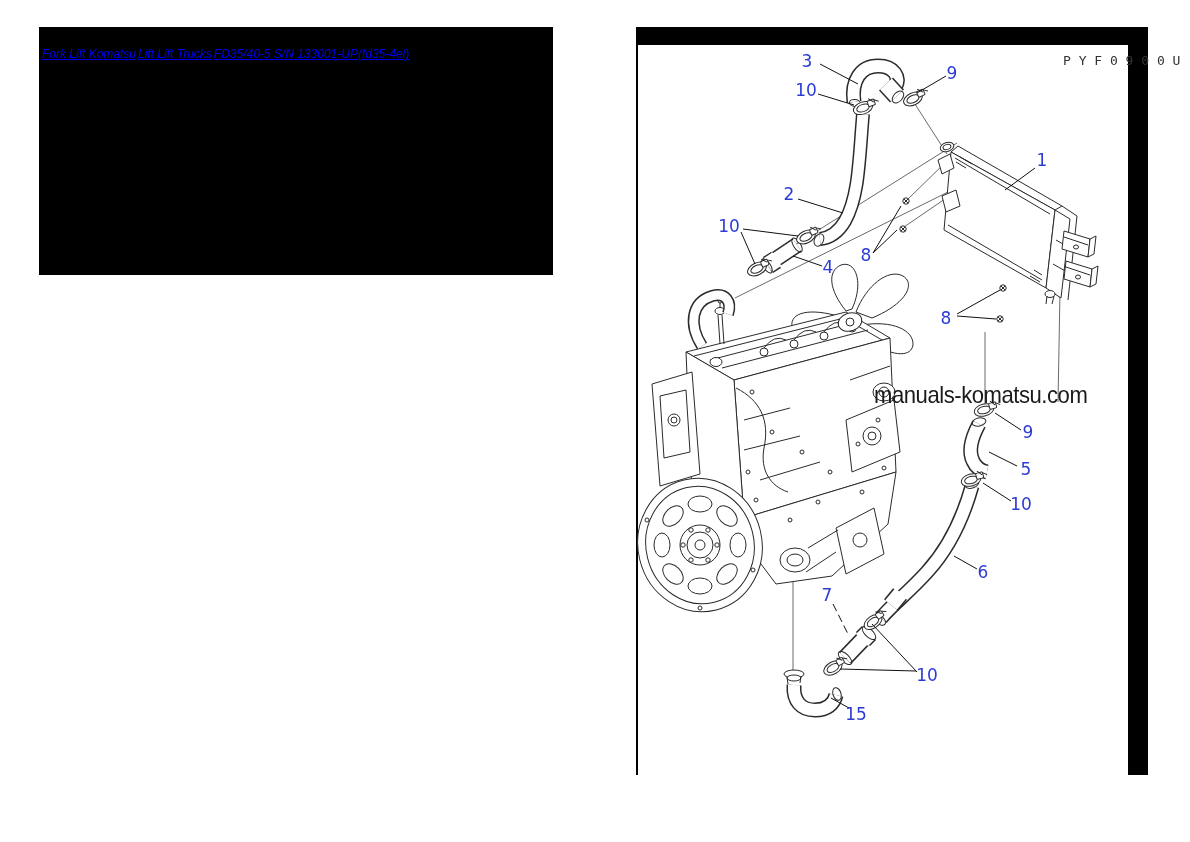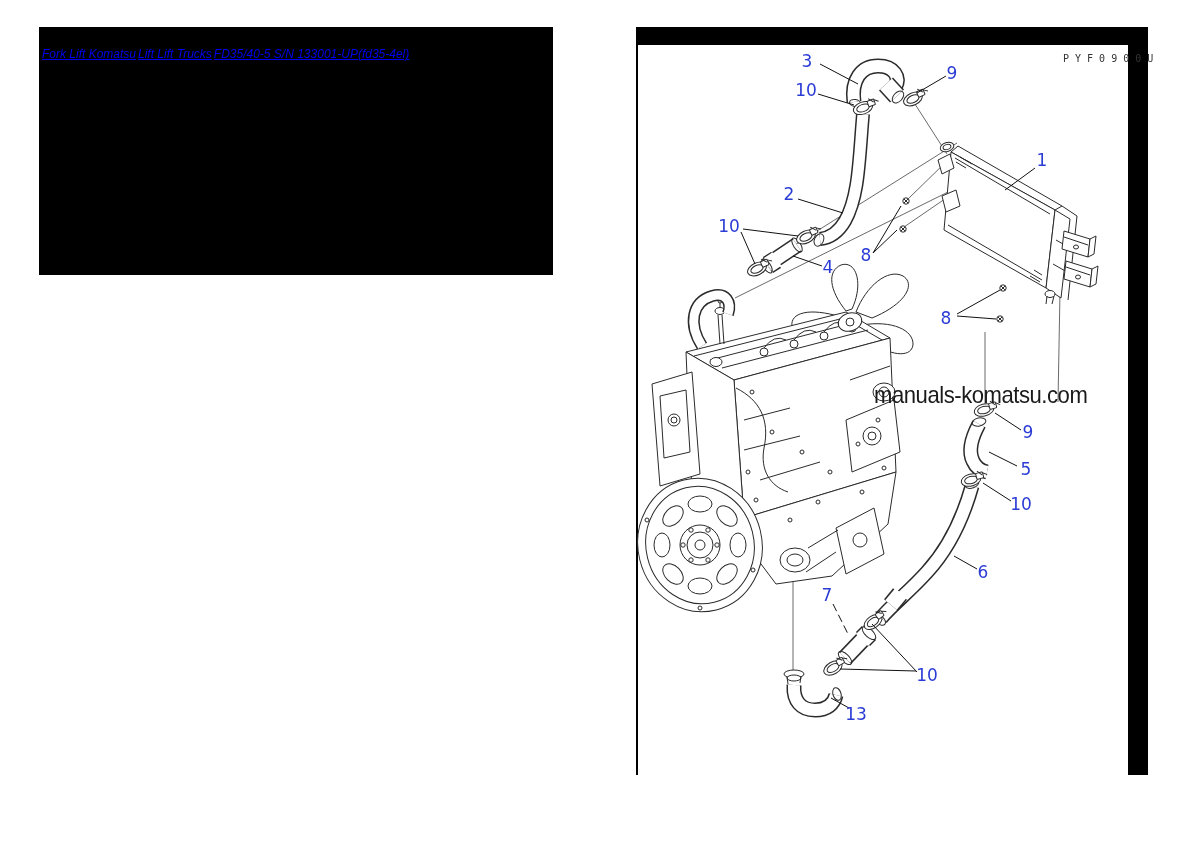--- a/index.html
+++ b/index.html
@@ -18,21 +18,21 @@
     margin-right:2px;white-space:nowrap;font-style:italic;
   }
   
   .diagram-frame{
     position:absolute;left:636px;top:27px;width:512px;height:748px;
     box-sizing:border-box;background:transparent;
     border-top:18px solid #000;border-right:20px solid #000;border-left:2px solid #000;
   }
   .figure-code{
     position:absolute;left:1063px;top:53px;width:64px;
-    font-family:"DejaVu Sans Mono",monospace;font-size:10px;color:#333;
+    font-family:"DejaVu Sans Mono",monospace;font-size:13px;color:#333;
     letter-spacing:0px;text-align:right;white-space:nowrap;
   }
   #diagram-svg{position:absolute;left:0;top:0;pointer-events:none;}
   .watermark{
     position:absolute;left:874px;top:381px;
     font-size:24px;color:var(--line-dark,#1a1a1a);letter-spacing:-0.5px;
     transform:scaleX(0.92);transform-origin:left top;white-space:nowrap;
   }
   .callout{
     position:absolute;transform:translate(-50%,-52%);
@@ -305,14 +305,14 @@
     <span class="callout" style="left: 729px; top: 227px;">10</span>
     <span class="callout" style="left: 866px; top: 256px;">8</span>
     <span class="callout" style="left: 828px; top: 268px;">4</span>
     <span class="callout" style="left: 946px; top: 319px;">8</span>
     <span class="callout" style="left: 1028px; top: 433px;">9</span>
     <span class="callout" style="left: 1026px; top: 470px;">5</span>
     <span class="callout" style="left: 1021px; top: 505px;">10</span>
     <span class="callout" style="left: 983px; top: 573px;">6</span>
     <span class="callout" style="left: 827px; top: 596px;">7</span>
     <span class="callout" style="left: 927px; top: 676px;">10</span>
-    <span class="callout" style="left: 856px; top: 715px;">13</span>
+    <span class="callout" style="left: 856px; top: 715px;">15</span>
   </div>
 
 </body></html>

